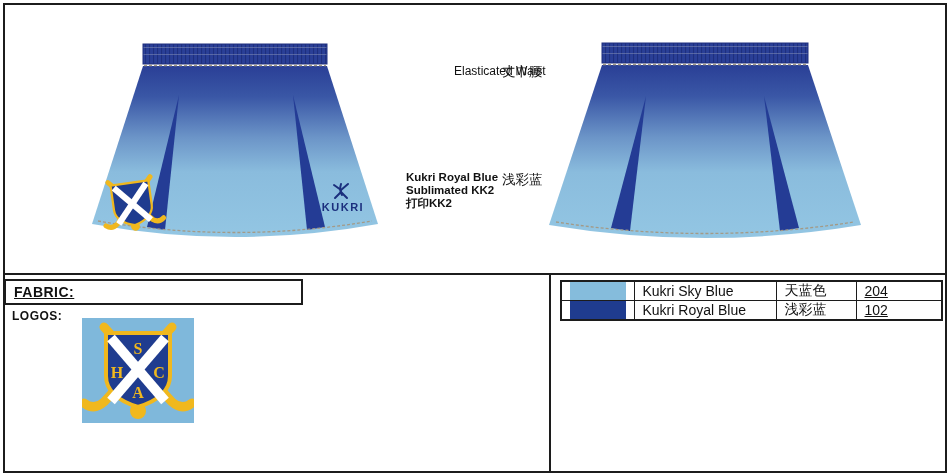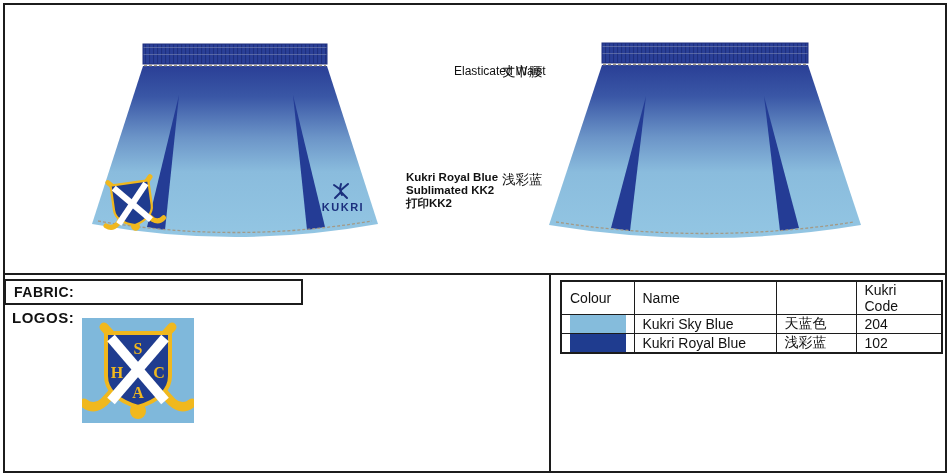--- a/index.html
+++ b/index.html
@@ -13,38 +13,38 @@
   .skirt-front { position:absolute; left:85px; top:42px; }
   .skirt-back  { position:absolute; left:545px; top:41px; }
 
   .ann { position:absolute; }
   .ann-waist { left:406px; top:64px; font-size:12px; font-weight:normal;padding-left:48px; }
   .ann-waist-cn { left:502px; top:63px; font-size:13.5px; }
   .ann-note { left:406px; top:171px; font-size:11.5px; font-weight:bold; line-height:13px; }
   .ann-note-cn { left:502px; top:171px; font-size:13.5px; }
 
   .fabric-box { position:absolute; left:4px; top:279px; width:299px; height:26px;
-    border:2px solid #1c1c1c; display:flex; align-items:center; padding-left:8px; background:#fff; }
+    border:2px solid #1c1c1c; display:flex; align-items:center; padding-left:8px; background:#fff;text-decoration:underline; }
   .fabric-box .lbl { font-size:14px; font-weight:bold; letter-spacing:0.5px; }
   .fabric-box .val { font-size:13px; }
 
-  .logos-lbl { position:absolute; left:12px; top:309px; font-size:15px; font-weight:bold; letter-spacing:0.5px; }
+  .logos-lbl { position:absolute; left:12px; top:309px; font-size:12px; font-weight:bold; letter-spacing:0.5px; }
   .crest-panel { position:absolute; left:82px; top:318px; }
   .logo-caption { position:absolute; left:80px; top:427px; font-size:13.5px; line-height:17px; letter-spacing:0.3px; }
 
   table.color-table { position:absolute; left:560px; top:280px; border-collapse:collapse; table-layout:fixed; }
   .color-table th, .color-table td { border:1.5px solid #1c1c1c; padding:0 8px; font-weight:normal; text-align:left; }
   .color-table { border:2px solid #1c1c1c; }
   .color-table th { font-size:14px; height:30px; }
   .color-table td { height:17px; font-size:14px; }
   .col-swatch { width:73px; } .col-name { width:142px; } .col-cn { width:80px; } .col-code { width:86px; }
   .cell-name { font-weight:bold; }
   .cell-cn { text-align:center; font-family:Liberation Serif, serif;margin-left:16px; }
   .cn-big { font-size:21px; } .cn-small { font-size:15px; }
-  .cell-code { text-align:center; font-weight:bold; }
+  .cell-code { text-align:center; font-weight:bold;text-decoration:underline; }
   .swatch-cell { padding:0; }
   .swatch-fill { width:100%; height:100%; }
 </style>
 </head>
 <body>
 
 <div class="sheet">
   <div class="frame"></div>
   <div class="divider-h"></div>
   <div class="divider-v"></div>
@@ -156,26 +156,20 @@
   </svg>
 
   <table class="color-table">
     <colgroup>
         <col class="col-swatch">
         <col class="col-name">
         <col class="col-cn">
         <col class="col-code">
       </colgroup>
     <tbody>
-        <tr>
-      <th>Colour</th>
-      <th>Name</th>
-      <th></th>
-      <th>Kukri Code</th>
-    </tr>
     <tr>
       <td class="swatch-cell">
             <div class="swatch-fill" style="background: rgb(133, 188, 220);"></div>
           </td>
       <td class="cell-name">Kukri Sky Blue</td>
       <td class="cell-cn cn-big">天蓝色</td>
       <td class="cell-code">204</td>
     </tr>
     <tr>
       <td class="swatch-cell">

